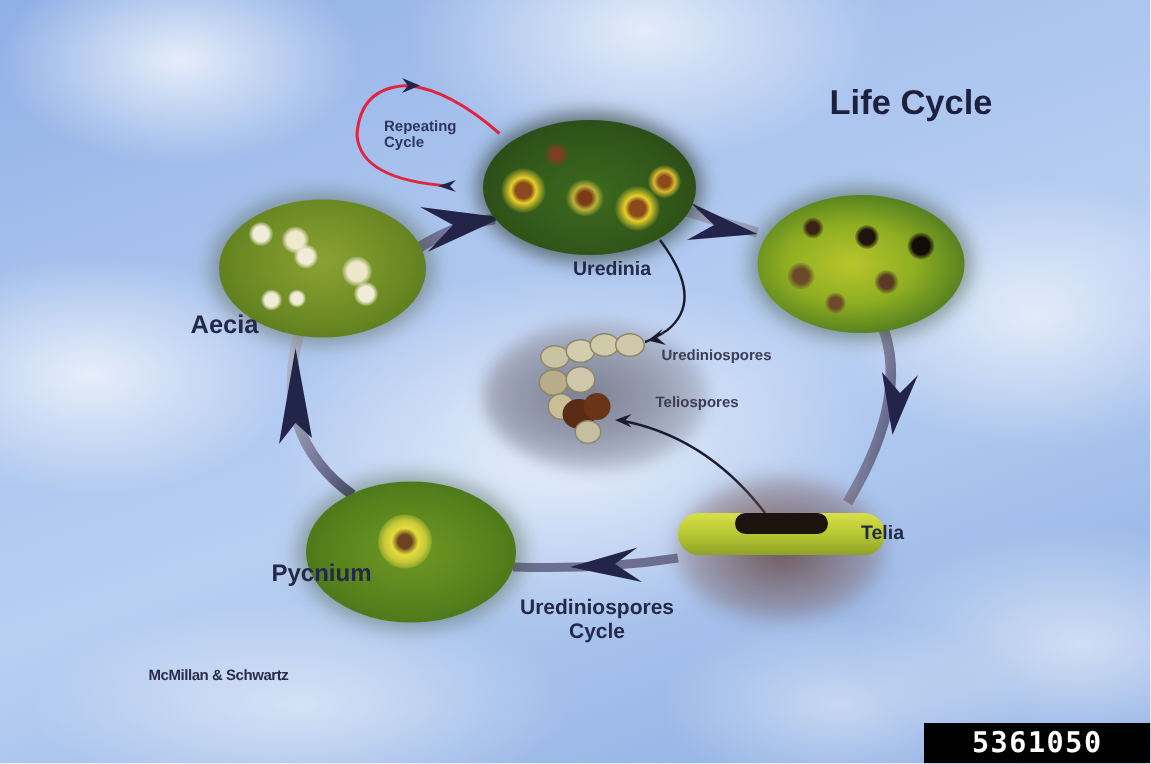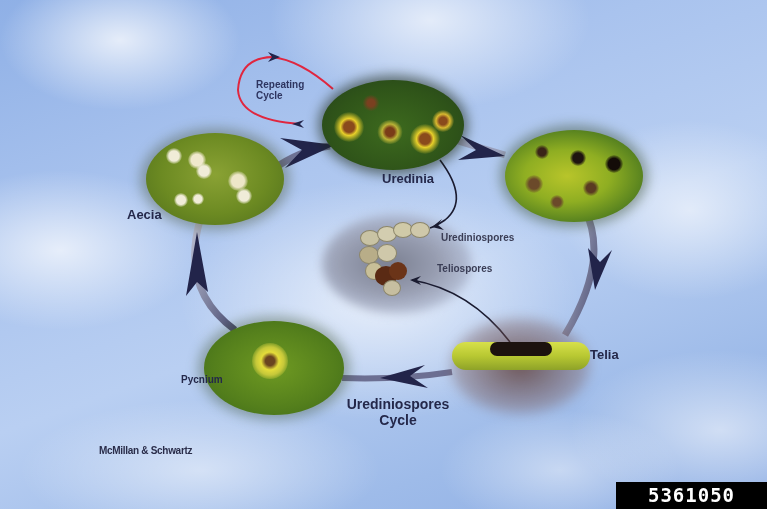--- a/index.html
+++ b/index.html
@@ -115,31 +115,32 @@
     <div class="spot" style="left:55px;top:4px;width:18px;height:14px;background:#cfc8aa;border:1px solid #8c866a;"></div>
     <div class="spot" style="left:4px;top:28px;width:18px;height:16px;background:#b8ad88;border:1px solid #8c866a;"></div>
     <div class="spot" style="left:22px;top:26px;width:18px;height:16px;background:#cfc8aa;border:1px solid #8c866a;"></div>
     <div class="spot" style="left:10px;top:44px;width:16px;height:16px;background:#c8bf98;border:1px solid #8c866a;"></div>
     <div class="spot" style="left:20px;top:48px;width:22px;height:20px;background:#5a2a14;"></div>
     <div class="spot" style="left:34px;top:44px;width:18px;height:18px;background:#6b3418;"></div>
     <div class="spot" style="left:28px;top:62px;width:16px;height:14px;background:#c6bea0;border:1px solid #8c866a;"></div>
   </div>
 
   <div class="title">
+    <div>Life Cycle</div>
   </div>
 
   <div class="label" style="left:256px;top:79px;font-size:10px;line-height:11px;color:#2e3560;">
     <div>Repeating</div>
     <div>Cycle</div>
   </div>
 
   <div class="label" style="left:382px;top:171px;font-size:13px;">Uredinia</div>
-  <div class="label" style="left:127px;top:207px;font-size:13px;">Aecia</div>
-  <div class="label" style="left:574px;top:347px;font-size:13px;margin-left:16px;">Telia</div>
-  <div class="label" style="left:181px;top:374px;font-size:10px;">Pycnium</div>
+  <div class="label" style="left:127px;top:207px;font-size:17px;">Aecia</div>
+  <div class="label" style="left:574px;top:347px;font-size:13px;">Telia</div>
+  <div class="label" style="left:181px;top:374px;font-size:16px;">Pycnium</div>
 
   <div class="label" style="left:441px;top:232px;font-size:10px;color:#3a3d55;text-align:center;">Urediniospores</div>
   <div class="label" style="left:437px;top:263px;font-size:10px;color:#3a3d55;">Teliospores</div>
 
   <div class="label" style="left:343px;top:396px;font-size:14px;line-height:16px;text-align:center;width:110px;">
     <div>Urediniospores</div>
     <div>Cycle</div>
   </div>
 
   <div class="credit">McMillan &amp; Schwartz</div>

